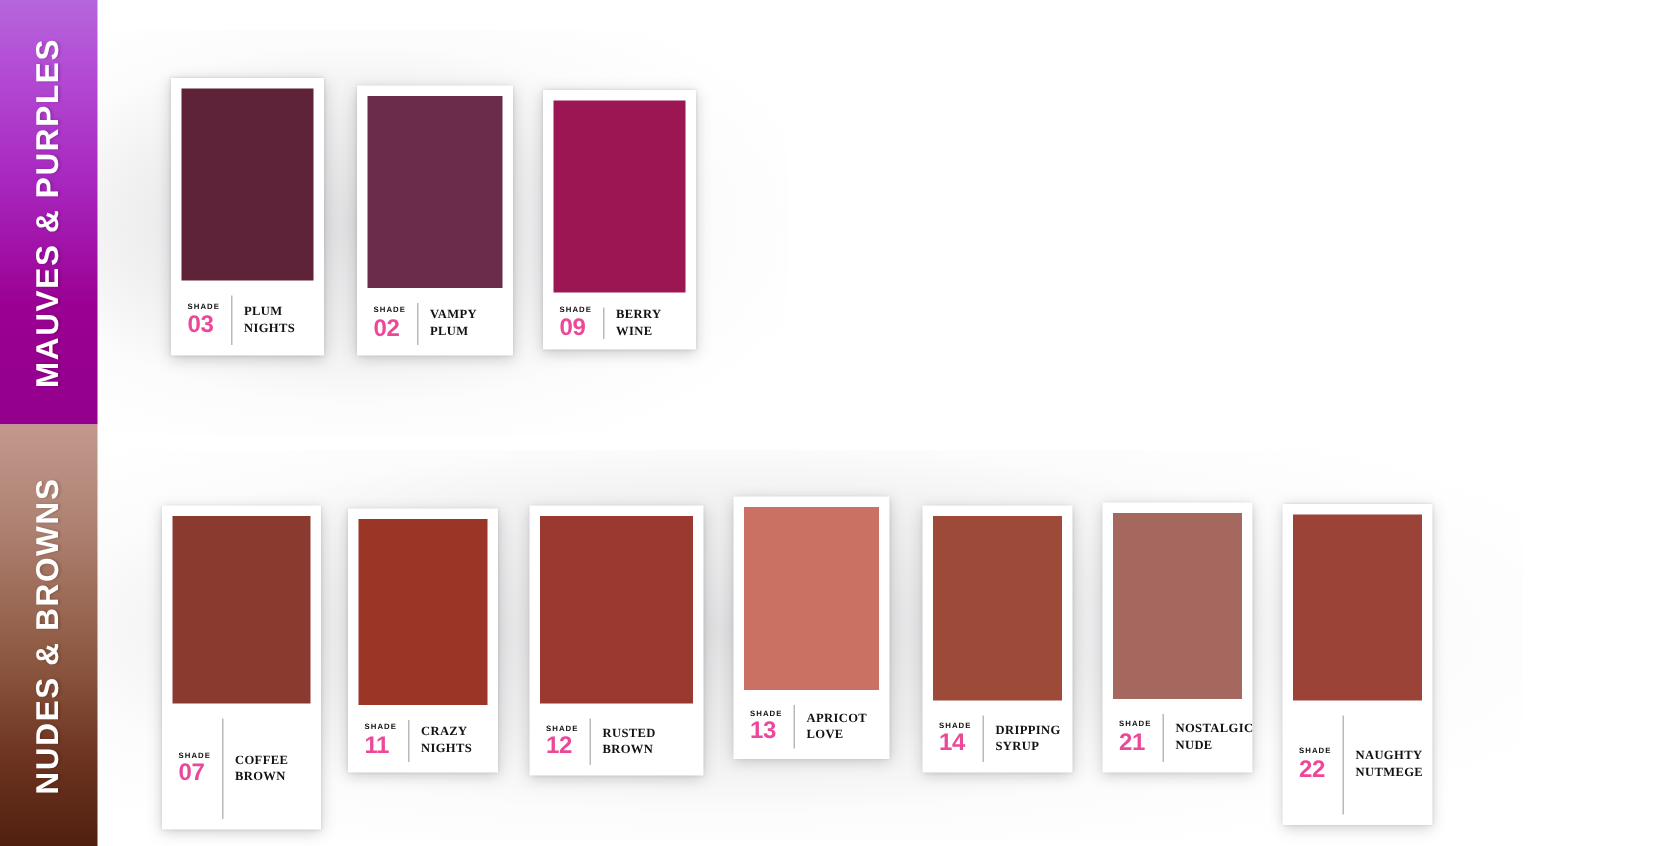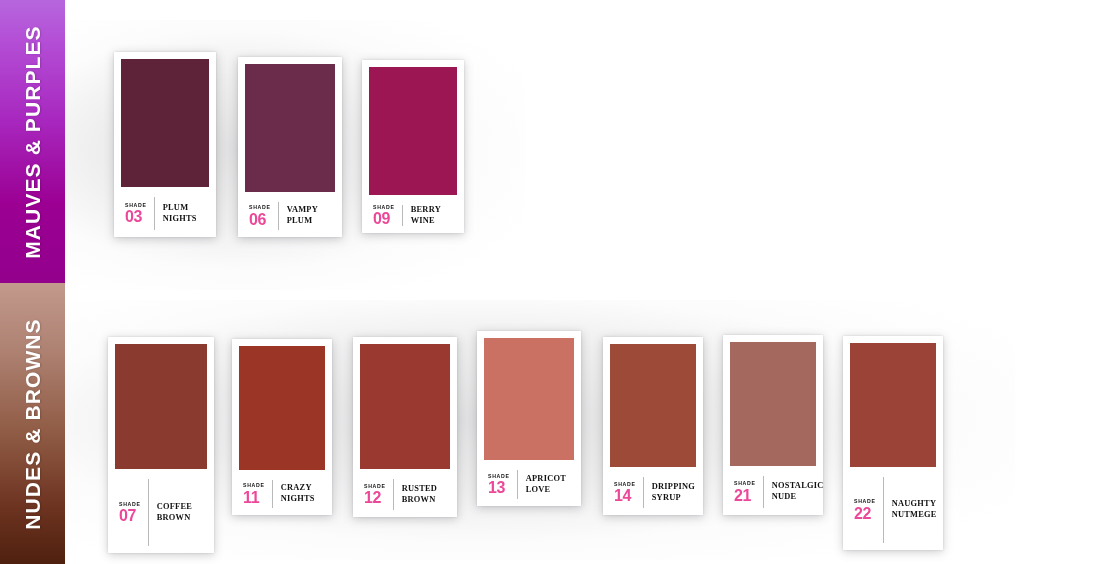--- a/index.html
+++ b/index.html
@@ -171,21 +171,21 @@
         <div class="divider"></div>
         <div class="shade-name">PLUM
 NIGHTS</div>
       </div>
     </div>
     <div class="card" style="width: 104px; height: 180px; margin-right: 20px; margin-top: 5px;">
       <div class="swatch" style="height: 128px; background: rgb(107, 43, 75);"></div>
       <div class="meta">
         <div class="shade-block">
           <span class="shade-word">SHADE</span>
-          <span class="shade-num">06</span>
+          <span class="shade-num">02</span>
         </div>
         <div class="divider"></div>
         <div class="shade-name">VAMPY
 PLUM</div>
       </div>
     </div>
     <div class="card" style="width: 102px; height: 173px; margin-right: 0px; margin-top: 8px;">
       <div class="swatch" style="height: 128px; background: rgb(156, 22, 84);"></div>
       <div class="meta">
         <div class="shade-block">
@@ -216,21 +216,21 @@
       <div class="meta">
         <div class="shade-block">
           <span class="shade-word">SHADE</span>
           <span class="shade-num">11</span>
         </div>
         <div class="divider"></div>
         <div class="shade-name">CRAZY
 NIGHTS</div>
       </div>
     </div>
-    <div class="card" style="width: 104px; height: 180px; margin-right: 20px; margin-top: 7px;">
+    <div class="card" style="width: 116px; height: 180px; margin-right: 20px; margin-top: 7px;">
       <div class="swatch" style="height: 125px; background: rgb(153, 57, 47);"></div>
       <div class="meta">
         <div class="shade-block">
           <span class="shade-word">SHADE</span>
           <span class="shade-num">12</span>
         </div>
         <div class="divider"></div>
         <div class="shade-name">RUSTED
 BROWN</div>
       </div>

